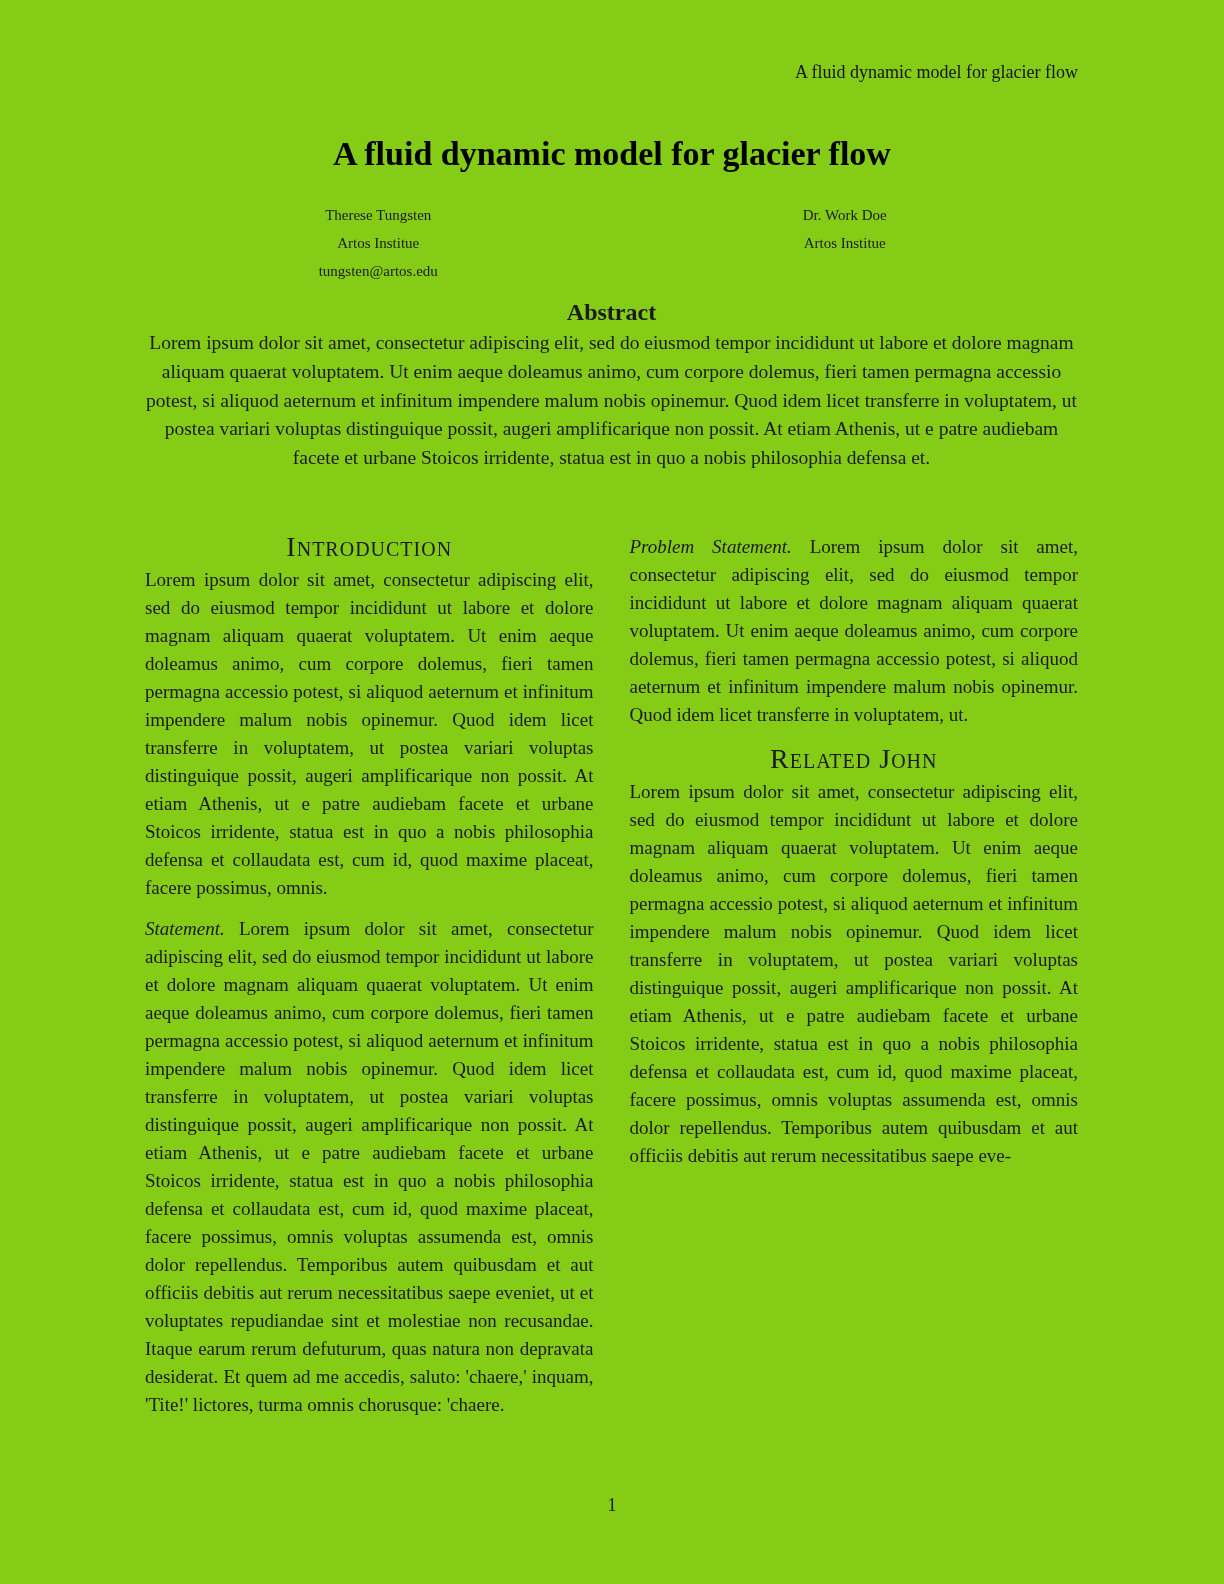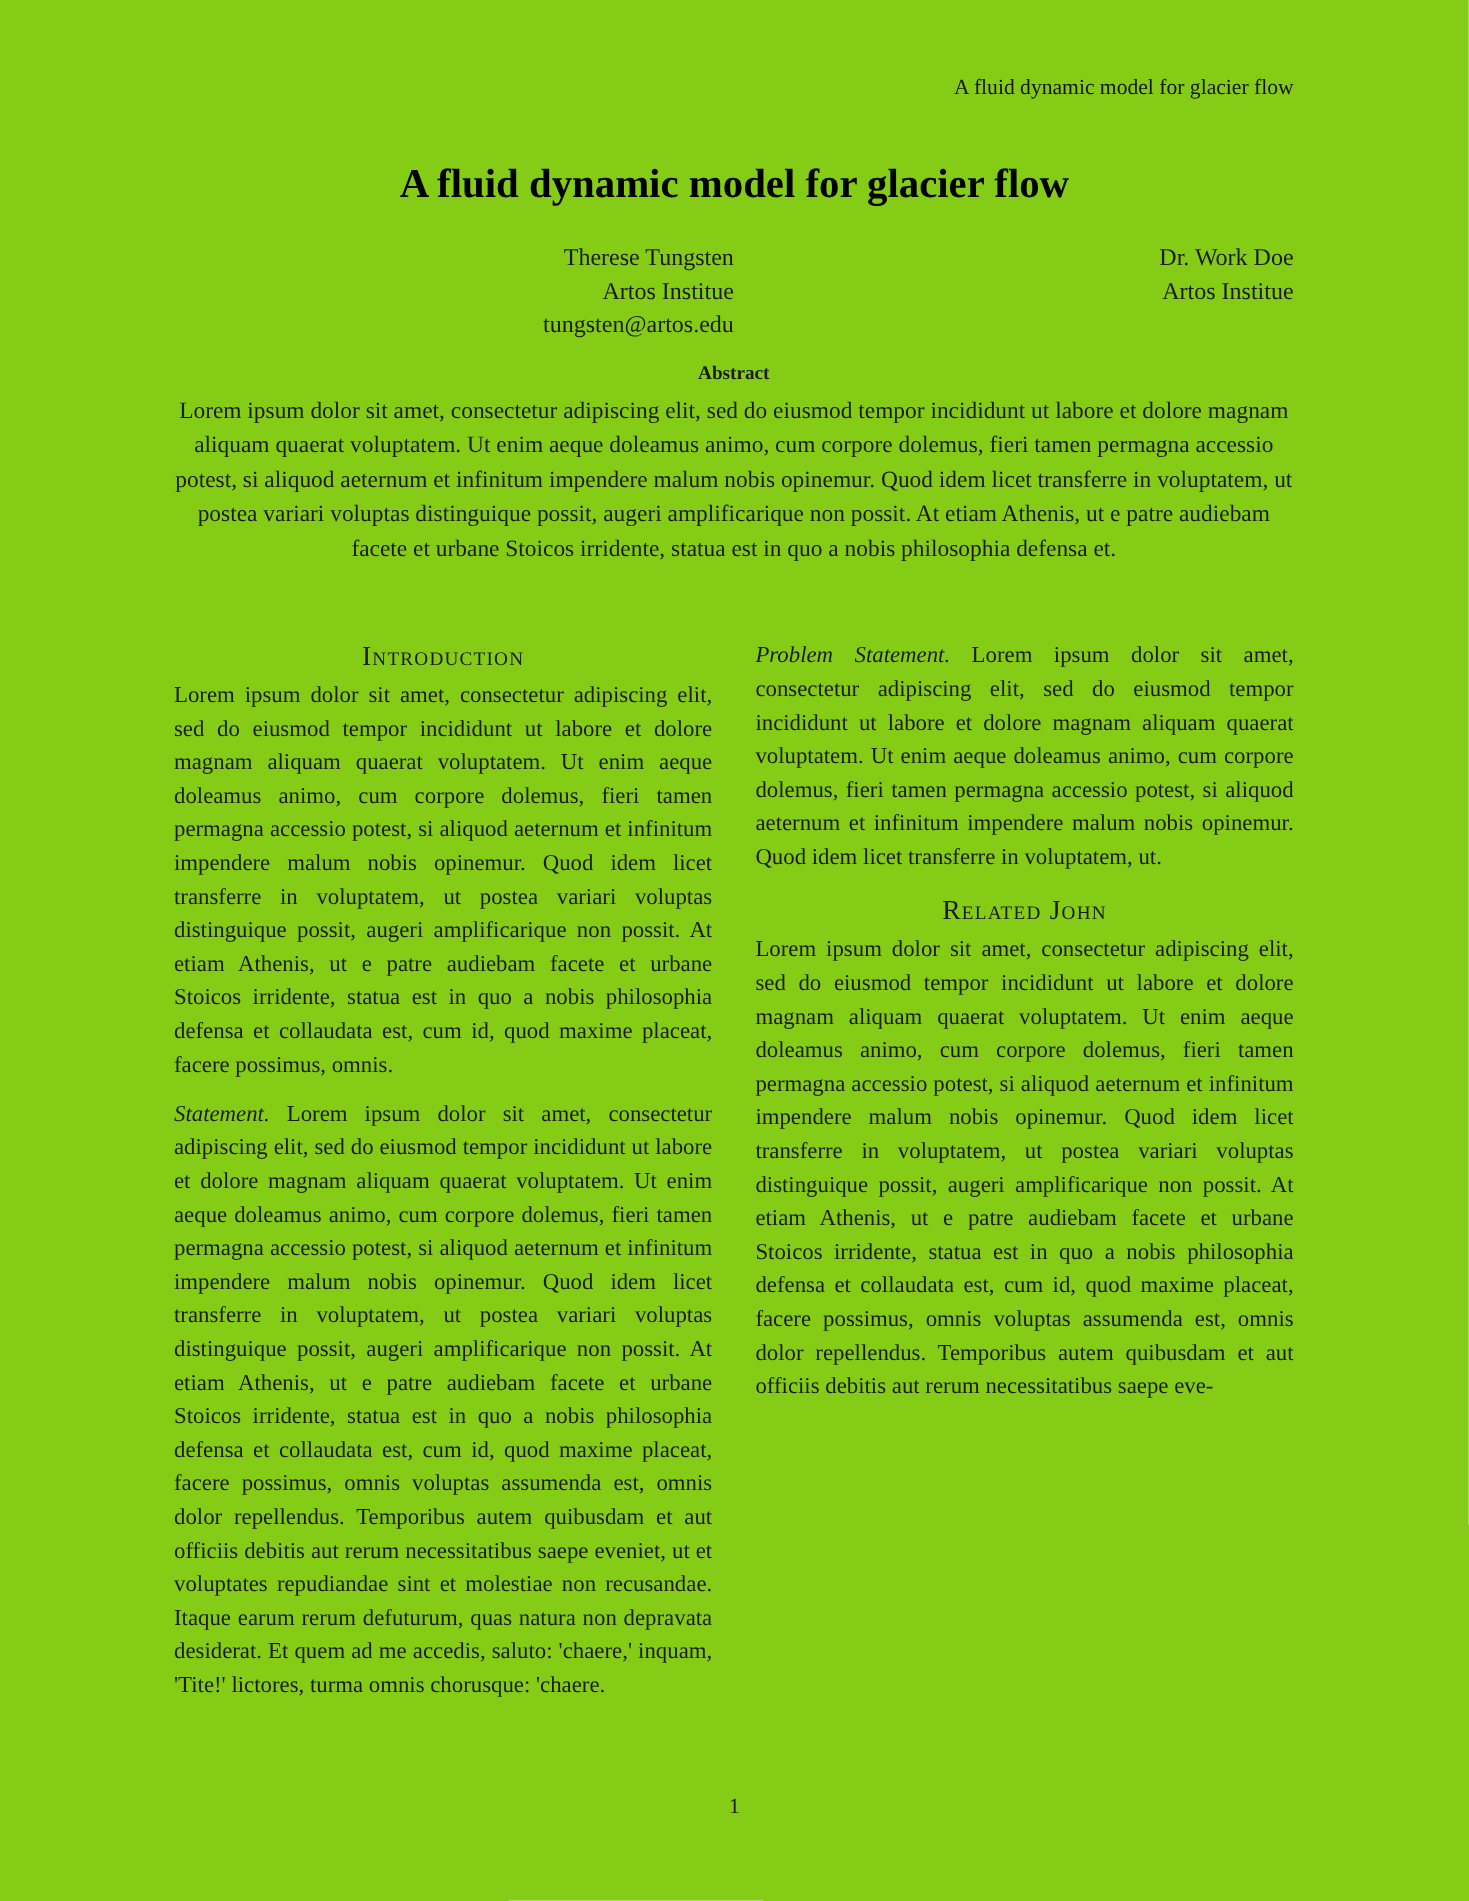--- a/index.html
+++ b/index.html
@@ -47,33 +47,33 @@
   .authors {
     position: absolute;
     top: 201px;
     left: 145px;
     width: 933px;
     display: flex;
     flex-direction: row;
   }
   .author-block {
     flex: 1 1 50%;
-    text-align: right;
-    font-size: 20px;
+    text-align: center;
+    font-size: 15px;
     line-height: 28px;
   }
 
   
   .abstract-heading {
     position: absolute;
     top: 299px;
     left: 145px;
     width: 933px;
     text-align: center;
-    font-size: 16px;
+    font-size: 24px;
     line-height: 26px;
     font-weight: bold;
     margin: 0;
   }
   .abstract-text {
     position: absolute;
     top: 329px;
     left: 145px;
     width: 933px;
     text-align: center;
@@ -91,21 +91,21 @@
     height: 935px;
     column-count: 2;
     column-gap: 36px;
     column-fill: auto;
     overflow: hidden;
     font-size: 19px;
     line-height: 28px;
     text-align: justify;
   }
   .section-heading {
-    font-size: 23px;
+    font-size: 28px;
     font-weight: normal;
     font-variant: small-caps;
     letter-spacing: 1px;
     text-align: center;
     margin: 16px 0 5px 0;
   }
   .section-heading.first {
     margin-top: 0;
   }
   .para {

